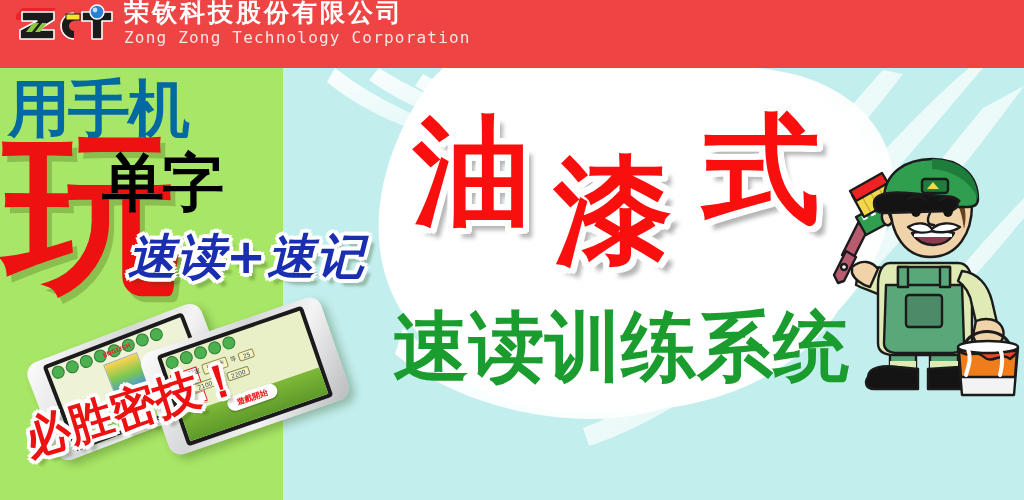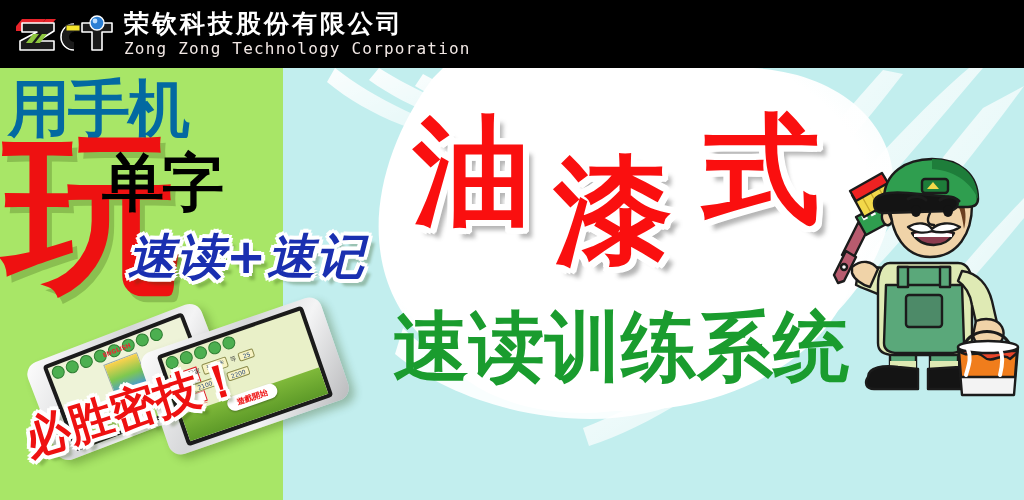--- a/index.html
+++ b/index.html
@@ -6,22 +6,22 @@
   body{font-family:"DejaVu Sans","Liberation Sans",sans-serif;}
 
   .banner{
     position:relative;width:1024px;height:500px;overflow:hidden;
     background:#c2eeee;
   }
 
   
   .header{
     position:absolute;left:0;top:0;width:1024px;height:68px;
-    background:#000000;
-    display:flex;align-items:center;
+    background:#ef4444;
+    display:flex;
     z-index:40;
   }
   .logo{
     position:relative;width:102px;height:46px;margin-left:16px;flex:none;
   }
   .logo svg{display:block;}
   .brand-block{margin-left:6px;line-height:1;}
   .brand-cn{
     color:#ffffff;font-size:25px;letter-spacing:3px;font-weight:bold;
     font-family:"DejaVu Sans","Liberation Sans",sans-serif;

